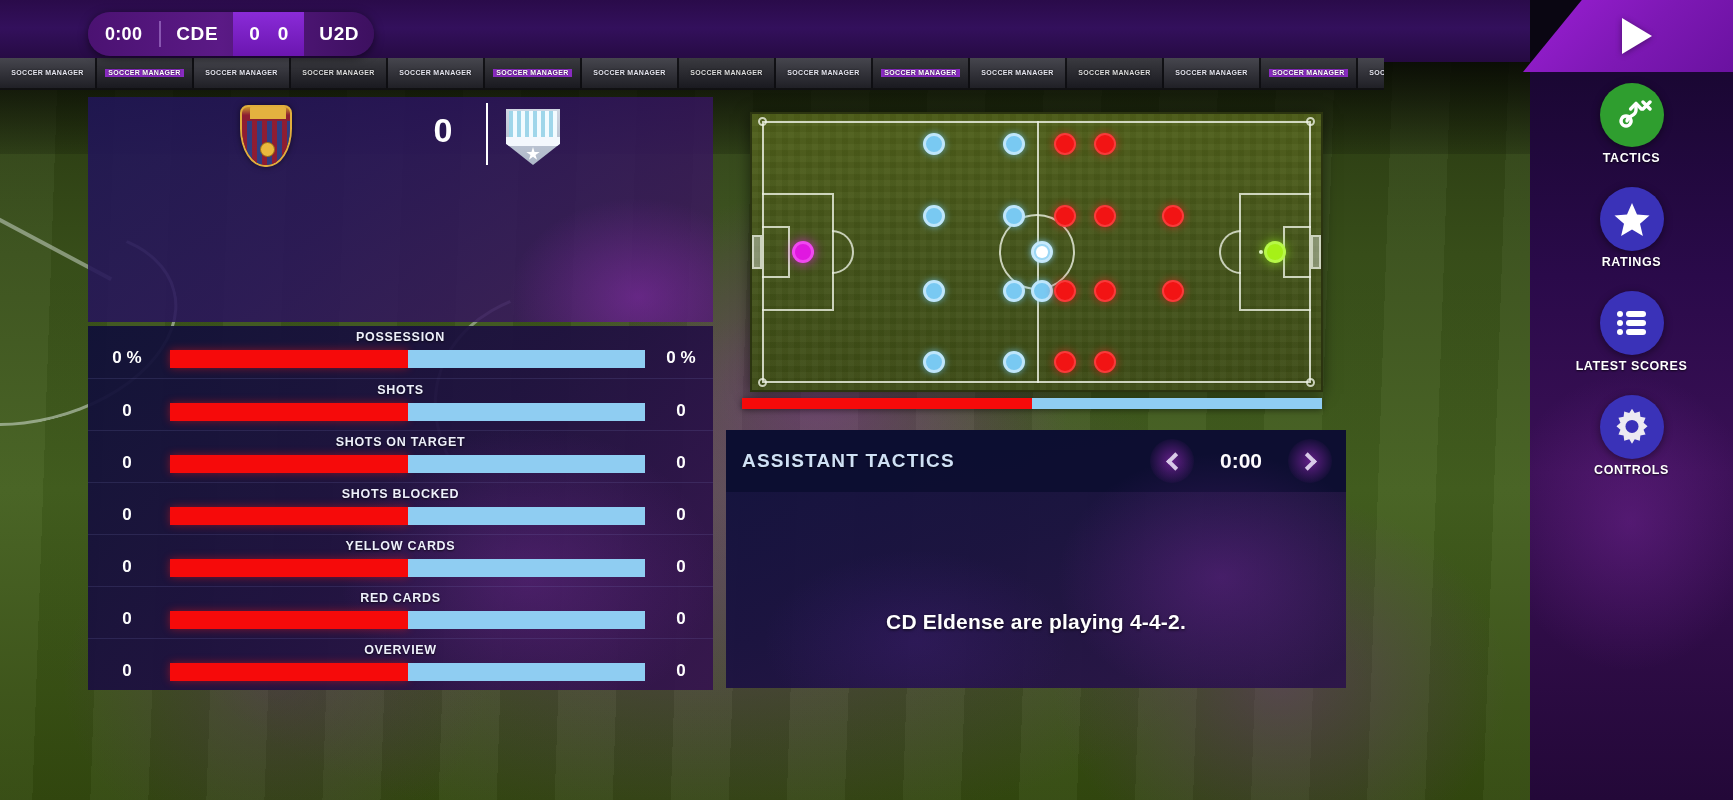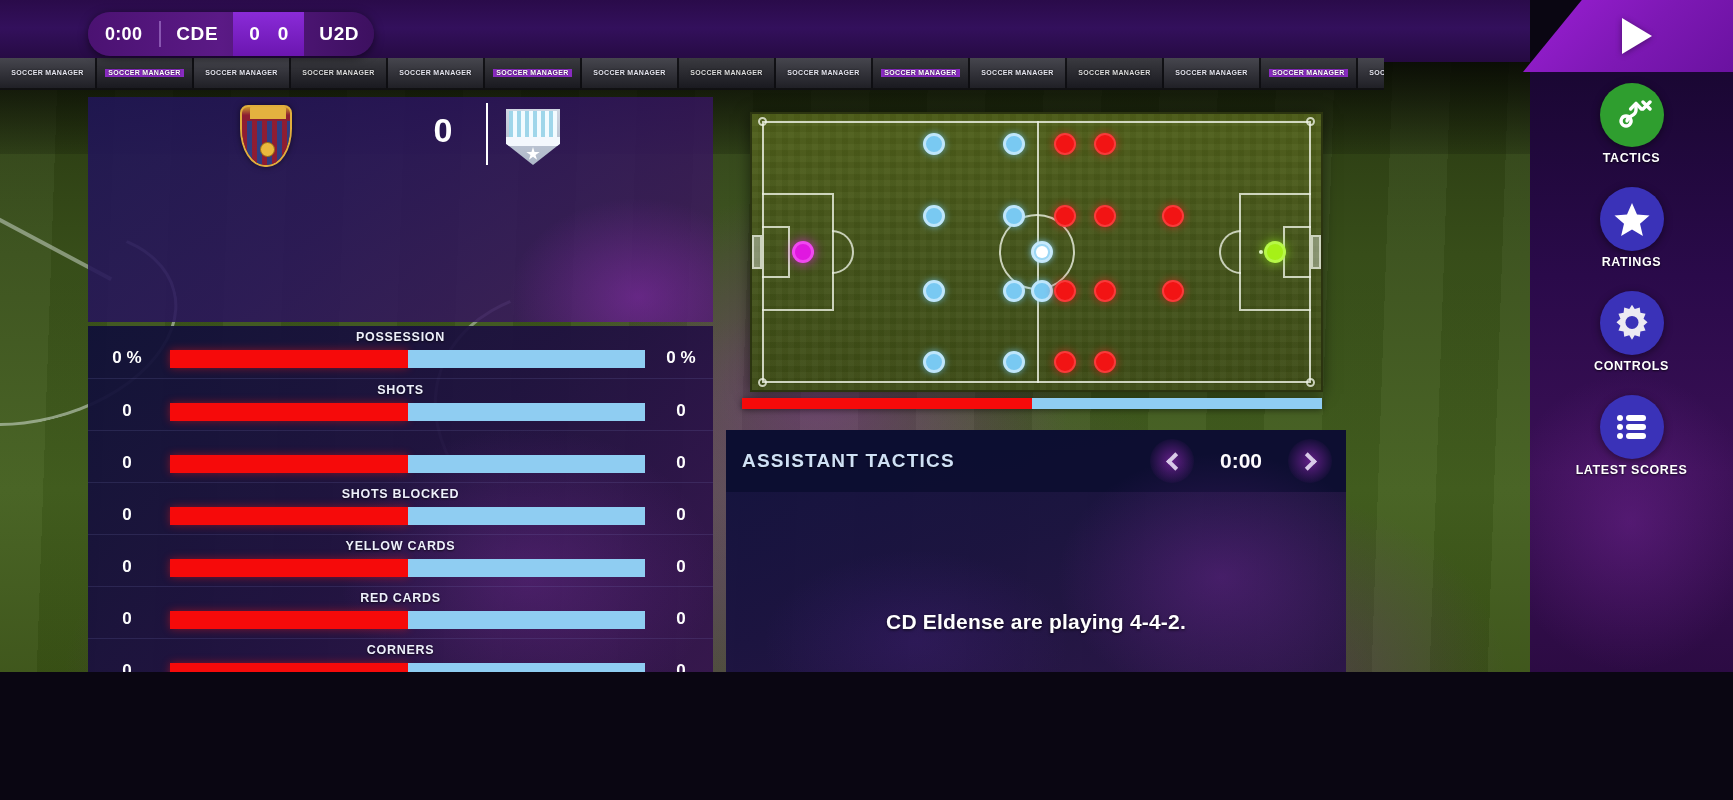--- a/index.html
+++ b/index.html
@@ -2,21 +2,21 @@
 <html><head>
 <meta charset="utf-8">
 <style>
   * { box-sizing: border-box; margin: 0; padding: 0; }
   html, body {
     width: 1733px; height: 800px;
     overflow: hidden;
     background: #0a0612;
     font-family: "Liberation Sans", sans-serif;
   }
-  #app { position: relative; width: 1733px; height: 672px; overflow: hidden; }
+  #app { position: relative; width: 1733px; height: 800px; overflow: hidden; }
 
   
   .bg-pitch {
     position: absolute; left: 0; top: 62px; width: 1530px; height: 738px;
     background:
       radial-gradient(ellipse 900px 420px at 46% 70%, rgba(120,40,160,.40), rgba(0,0,0,0) 62%),
       linear-gradient(180deg, #2a3a12 0%, #39501a 26%, #44601f 58%, #33490f 100%);
     overflow: hidden;
   }
   .bg-stripes {
@@ -423,20 +423,21 @@
         <div class="srow">
           <div class="srow-label">SHOTS</div>
           <div class="srow-vl">0</div>
           <div class="bar-wrap">
             <div class="bar-l" style="width: 50%; background: rgb(246, 10, 10);"></div>
             <div class="bar-r" style="width: 50%; background: rgb(143, 205, 242);"></div>
           </div>
           <div class="srow-vr">0</div>
         </div>
         <div class="srow">
+          <div class="srow-label">SHOTS ON TARGET</div>
           <div class="srow-vl">0</div>
           <div class="bar-wrap">
             <div class="bar-l" style="width: 50%; background: rgb(246, 10, 10);"></div>
             <div class="bar-r" style="width: 50%; background: rgb(143, 205, 242);"></div>
           </div>
           <div class="srow-vr">0</div>
         </div>
         <div class="srow">
           <div class="srow-label">SHOTS BLOCKED</div>
           <div class="srow-vl">0</div>
@@ -458,21 +459,21 @@
         <div class="srow">
           <div class="srow-label">RED CARDS</div>
           <div class="srow-vl">0</div>
           <div class="bar-wrap">
             <div class="bar-l" style="width: 50%; background: rgb(246, 10, 10);"></div>
             <div class="bar-r" style="width: 50%; background: rgb(143, 205, 242);"></div>
           </div>
           <div class="srow-vr">0</div>
         </div>
         <div class="srow">
-          <div class="srow-label">CORNERS</div>
+          <div class="srow-label">OVERVIEW</div>
           <div class="srow-vl">0</div>
           <div class="bar-wrap">
             <div class="bar-l" style="width: 50%; background: rgb(246, 10, 10);"></div>
             <div class="bar-r" style="width: 50%; background: rgb(143, 205, 242);"></div>
           </div>
           <div class="srow-vr">0</div>
         </div>
       </div>
   </div>
 
@@ -565,36 +566,36 @@
         <div class="nav-item">
           <div class="nav-circle" style="background: rgb(58, 50, 184);">
             <svg width="40" height="40" viewBox="0 0 40 40">
               <path d="M20 4 L25 15.5 L37.5 16.6 L28 24.8 L30.9 37 L20 30.5 L9.1 37 L12 24.8 L2.5 16.6 L15 15.5 Z" fill="#fff"></path>
             </svg>
           </div>
           <div class="nav-label">RATINGS</div>
         </div>
         <div class="nav-item">
           <div class="nav-circle" style="background: rgb(58, 50, 184);">
-            <svg width="42" height="42" viewBox="0 0 40 40">
-              <path fill="#eceaf2" d="M20 2.5l2.6 4.2 4.8-1.5 0.6 5 4.9 1.1-1.9 4.6 3.8 3.3-3.8 3.3 1.9 4.6-4.9 1.1-0.6 5-4.8-1.5L20 36l-2.6-4.3-4.8 1.5-0.6-5-4.9-1.1 1.9-4.6L5.2 19.2l3.8-3.3-1.9-4.6 4.9-1.1 0.6-5 4.8 1.5z"></path>
-              <circle cx="20" cy="19.5" r="6.2" fill="#3a32b8"></circle>
-            </svg>
-          </div>
-          <div class="nav-label">CONTROLS</div>
-        </div>
-        <div class="nav-item">
-          <div class="nav-circle" style="background: rgb(58, 50, 184);">
             <svg width="40" height="40" viewBox="0 0 40 40">
               <circle cx="8" cy="11" r="3" fill="#fff"></circle>
               <rect x="14" y="8" width="20" height="6" rx="3" fill="#fff"></rect>
               <circle cx="8" cy="20" r="3" fill="#fff"></circle>
               <rect x="14" y="17" width="20" height="6" rx="3" fill="#fff"></rect>
               <circle cx="8" cy="29" r="3" fill="#fff"></circle>
               <rect x="14" y="26" width="20" height="6" rx="3" fill="#fff"></rect>
             </svg>
           </div>
           <div class="nav-label">LATEST SCORES</div>
         </div>
+        <div class="nav-item">
+          <div class="nav-circle" style="background: rgb(58, 50, 184);">
+            <svg width="42" height="42" viewBox="0 0 40 40">
+              <path fill="#eceaf2" d="M20 2.5l2.6 4.2 4.8-1.5 0.6 5 4.9 1.1-1.9 4.6 3.8 3.3-3.8 3.3 1.9 4.6-4.9 1.1-0.6 5-4.8-1.5L20 36l-2.6-4.3-4.8 1.5-0.6-5-4.9-1.1 1.9-4.6L5.2 19.2l3.8-3.3-1.9-4.6 4.9-1.1 0.6-5 4.8 1.5z"></path>
+              <circle cx="20" cy="19.5" r="6.2" fill="#3a32b8"></circle>
+            </svg>
+          </div>
+          <div class="nav-label">CONTROLS</div>
+        </div>
       </div>
   </div>
 
 </div>
 
 </body></html>

